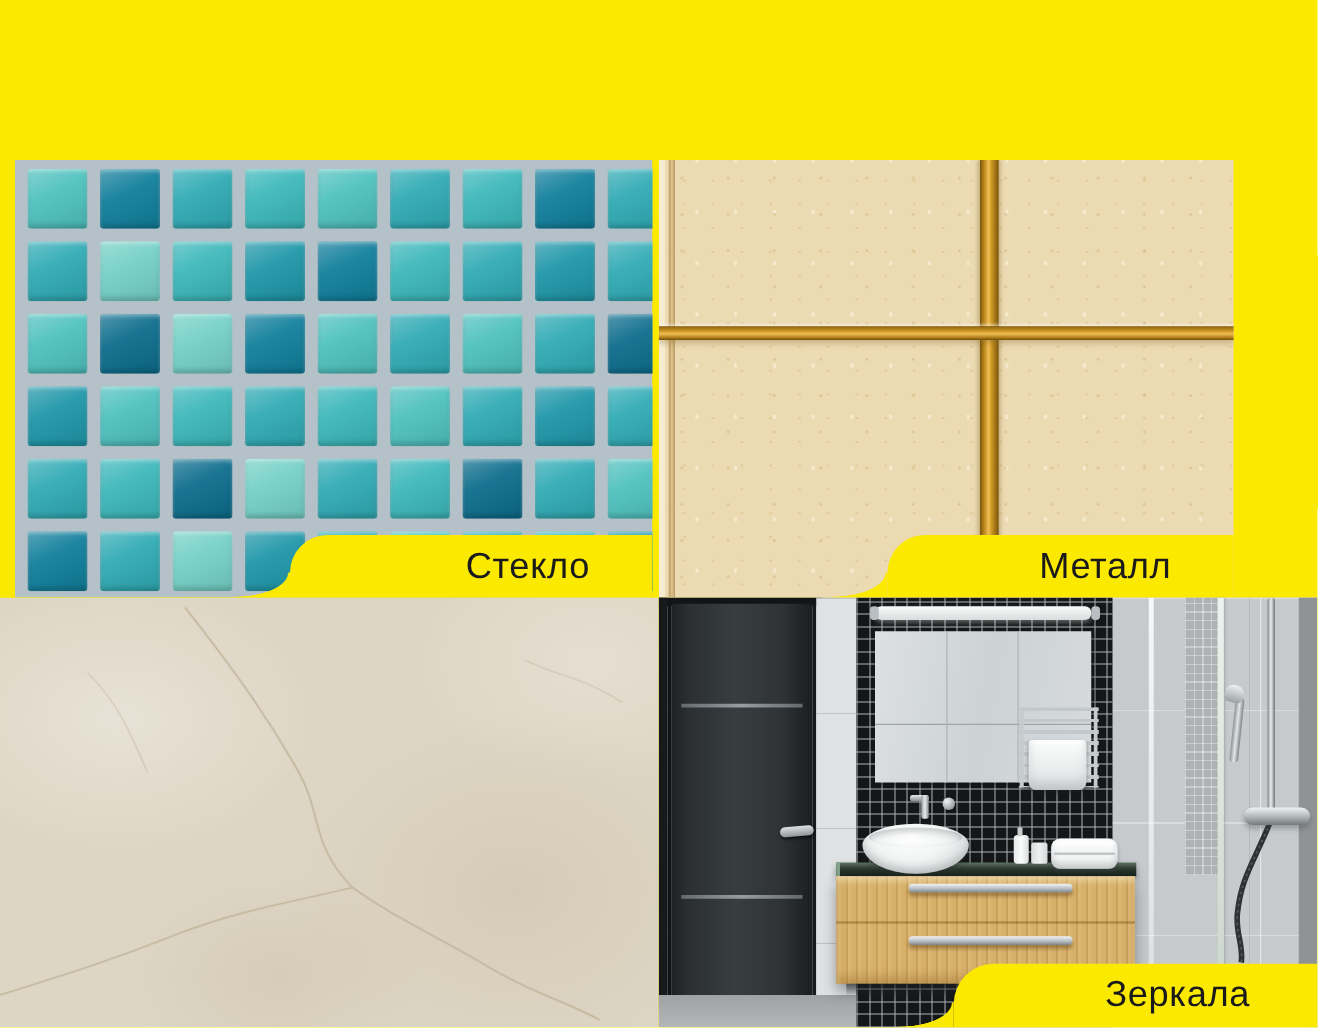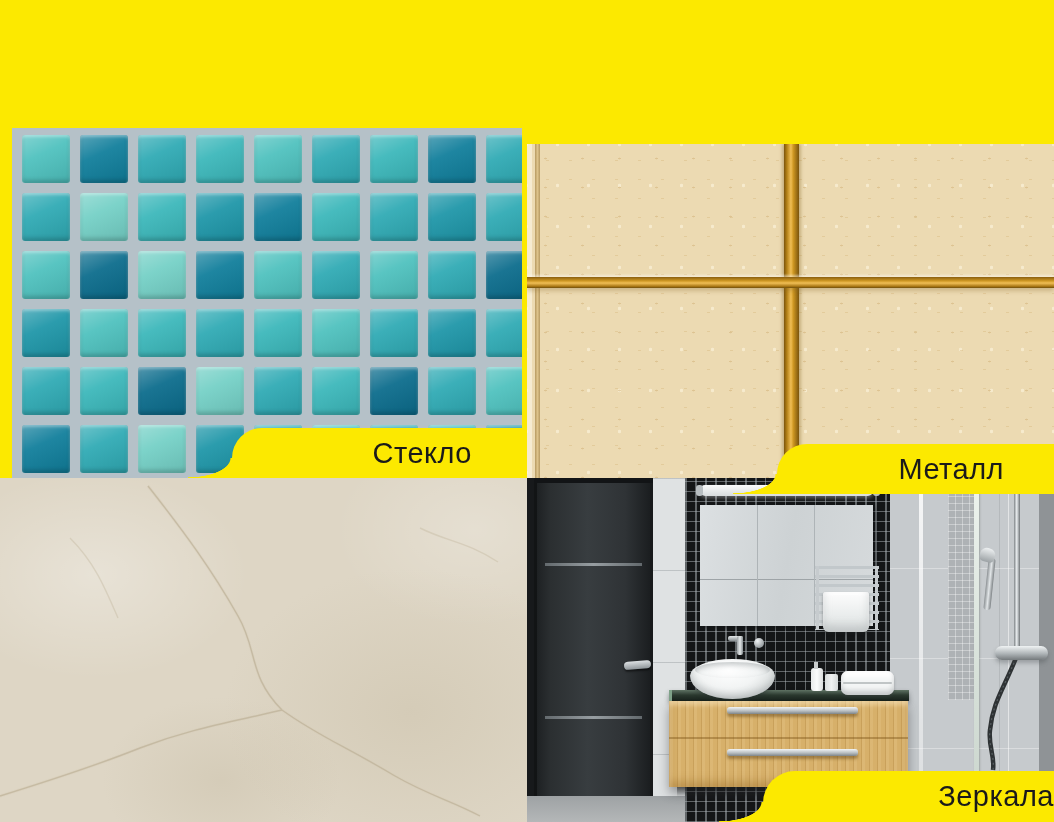--- a/index.html
+++ b/index.html
@@ -11,37 +11,37 @@
   
   .header{position:absolute;left:0;top:0;width:1054px;height:128px;background:var(--yellow);}
   .title{
     position:absolute;left:90px;top:14px;font-weight:bold;font-size:40px;line-height:50px;
     color:var(--title-color);letter-spacing:-0.5px;white-space:nowrap;
   }
   .title span{display:block;}
   
   .quad{position:absolute;overflow:hidden;}
   #q-glass{left:12px;top:128px;width:510px;height:350px;}
-  #q-metal{left:527px;top:144px;width:527px;height:350px;text-decoration:underline;}
+  #q-metal{left:527px;top:128px;width:460px;height:350px;text-decoration:underline;}
   #q-ceramic{left:0;top:478px;width:527px;height:344px;}
   #q-mirror{left:527px;top:478px;width:527px;height:344px;background:#C6CACD;}
   
   .tab{
     position:absolute;right:0;bottom:0;background:var(--yellow);z-index:6;
     display:flex;align-items:center;justify-content:flex-end;
     font-size:29px;letter-spacing:0.5px;color:var(--label-color);
   }
   .tab::before{
     content:"";position:absolute;bottom:0;left:-44px;width:44px;height:20px;
     background:radial-gradient(44px 20px at 0 0, transparent 42px, var(--yellow) 43px);
   }
   .tab-glass  {height:50px;width:290px;border-top-left-radius:30px;padding-right:50px;}
   .tab-metal  {height:50px;width:277px;border-top-left-radius:30px;padding-right:50px;}
   .tab-ceramic{height:51px;width:417px;border-top-left-radius:32px;padding-right:90px;}
-  .tab-mirror {height:51px;width:291px;border-top-left-radius:32px;}
+  .tab-mirror {height:51px;width:291px;border-top-left-radius:32px;padding-right:54px;}
   
   .mosaic{
     position:absolute;inset:0;display:grid;
     grid-template-columns:repeat(9,48px);grid-auto-rows:48px;gap:10px;
     padding:7px 0 0 10px;background:var(--mosaic-grout);
   }
   .mtile{
     width:48px;height:48px;border-radius:3px;
     background-image:linear-gradient(155deg, rgba(255,255,255,.30) 0%, rgba(255,255,255,.06) 40%, rgba(0,0,0,.10) 100%);
     box-shadow:inset 0 2px 3px rgba(255,255,255,.35), inset 0 -3px 4px rgba(0,0,0,.18);

